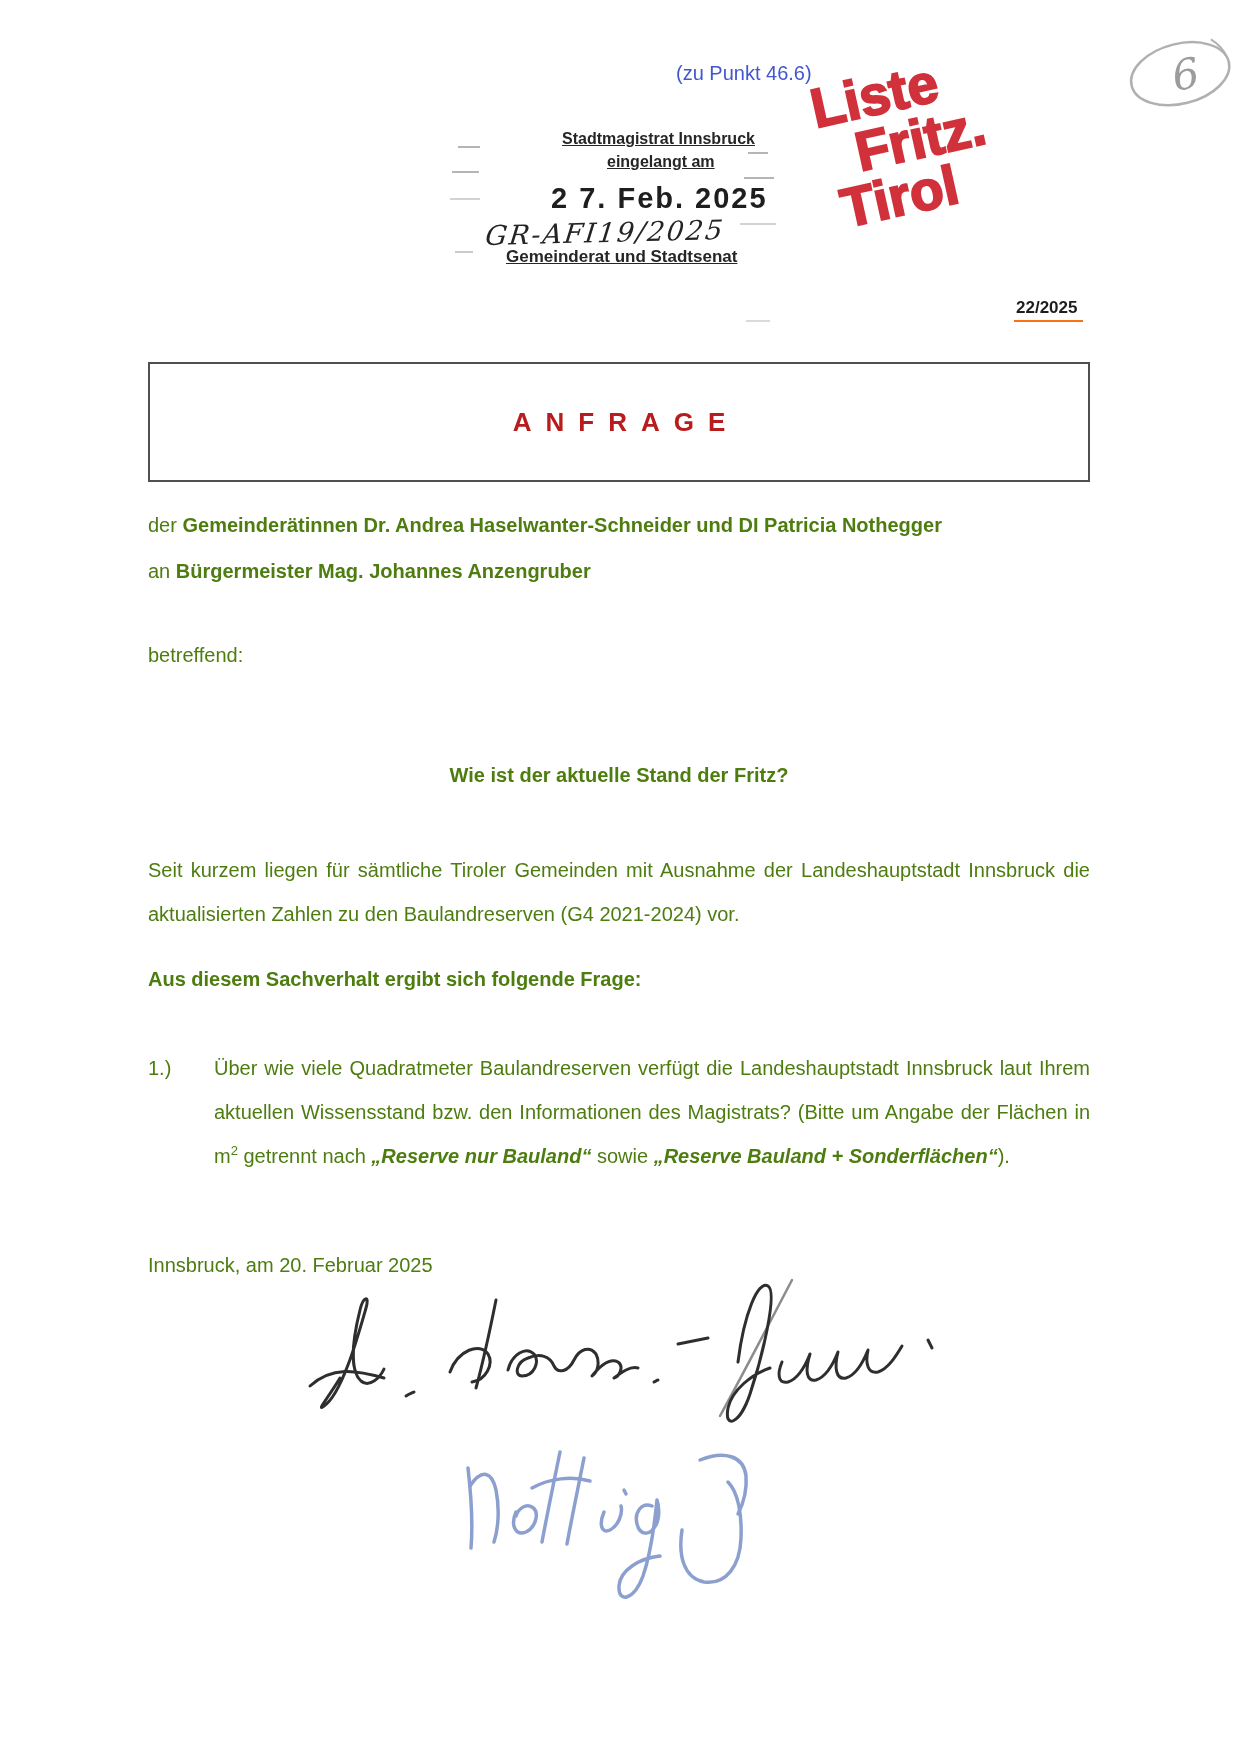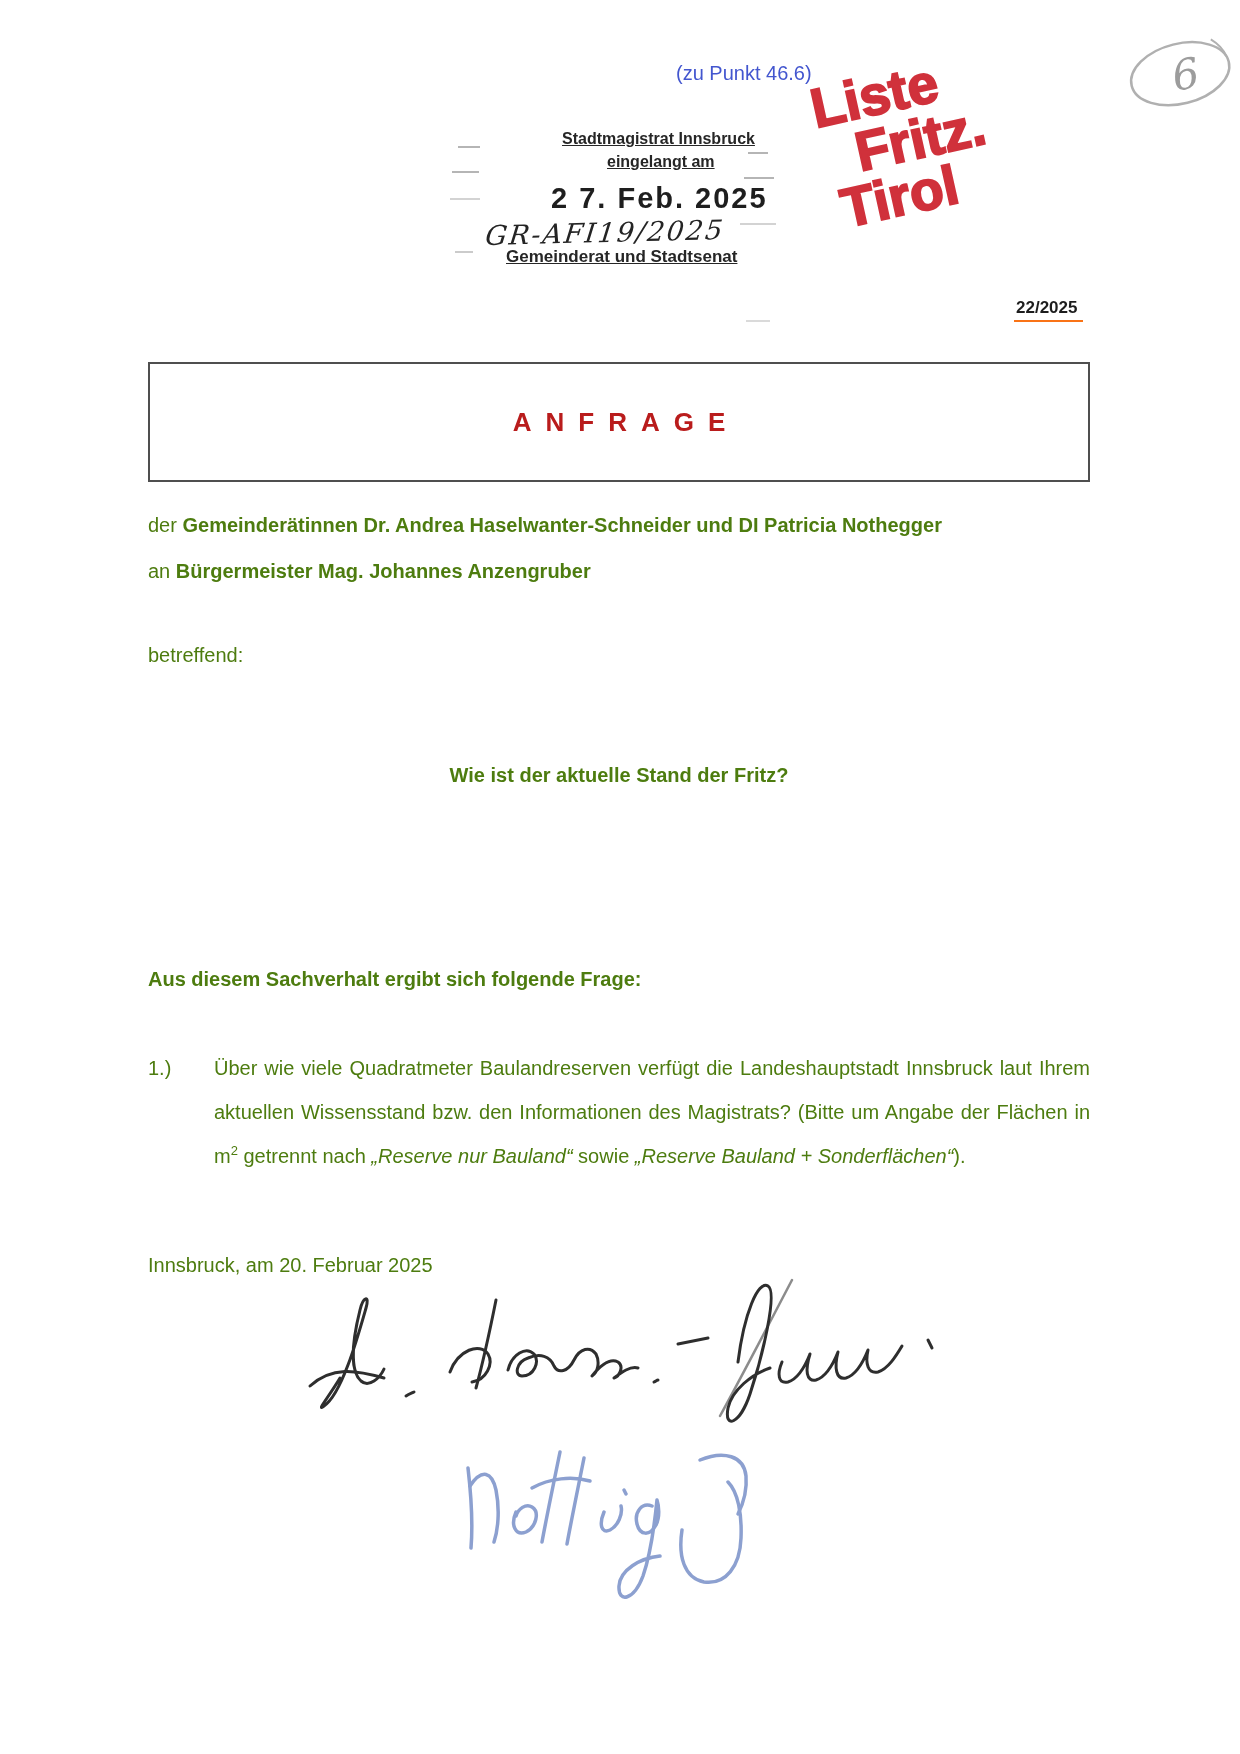--- a/index.html
+++ b/index.html
@@ -50,21 +50,21 @@
   .to-line{left:148px;top:558px;}
   .betreffend{left:148px;top:642px;}
   .subject1{left:148px;top:718px;width:942px;text-align:center;font-weight:700;}
   .subject2{left:148px;top:762px;width:942px;text-align:center;font-weight:700;}
   .para{left:148px;top:848px;width:942px;text-align:justify;line-height:44px;}
   .intro{left:148px;top:966px;font-weight:700;}
   .question{left:148px;top:1046px;width:942px;display:grid;grid-template-columns:66px 1fr;}
   .qnum{line-height:44px;}
   .qtext{text-align:justify;line-height:44px;}
   .qtext sup{font-size:13px;line-height:0;}
-  .em-quote{font-weight:400;font-style:italic;}
+  .em-quote{font-weight:700;font-style:italic;}
   .dateline{left:148px;top:1252px;}
   
   .sig{stroke-linecap:round;stroke-linejoin:round;fill:none;}
   .sig-black{left:300px;top:1266px;}
   .sig-blue{left:438px;top:1426px;}
 </style>
 </head>
 <body>
 
 <div class="page">
@@ -106,20 +106,21 @@
     <span class="title">ANFRAGE</span>
   </div>
 
   <div class="abs bt from-line"><span>der </span><b>Gemeinderätinnen Dr. Andrea Haselwanter-Schneider und DI Patricia Nothegger</b></div>
   <div class="abs bt to-line"><span>an </span><b>Bürgermeister Mag. Johannes Anzengruber</b></div>
 
   <div class="abs bt betreffend">betreffend:</div>
 
   <div class="abs bt subject2">Wie ist der aktuelle Stand der Fritz?</div>
 
+  <div class="abs bt para">Seit kurzem liegen für sämtliche Tiroler Gemeinden mit Ausnahme der Landeshauptstadt Innsbruck die aktualisierten Zahlen zu den Baulandreserven (G4 2021-2024) vor.</div>
 
   <div class="abs bt intro">Aus diesem Sachverhalt ergibt sich folgende Frage:</div>
 
   <div class="abs bt question">
     <div class="qnum">1.)</div>
     <div class="qtext"><span>Über wie viele Quadratmeter Baulandreserven verfügt die Landeshauptstadt Innsbruck laut Ihrem aktuellen Wissensstand bzw. den Informationen des Magistrats? (Bitte um Angabe der Flächen in m</span><sup>2</sup><span> getrennt nach </span><span class="em-quote">„Reserve nur Bauland“</span><span> sowie </span><span class="em-quote">„Reserve Bauland + Sonderflächen“</span><span>).</span></div>
   </div>
 
   <div class="abs bt dateline">Innsbruck, am 20. Februar 2025</div>
 

